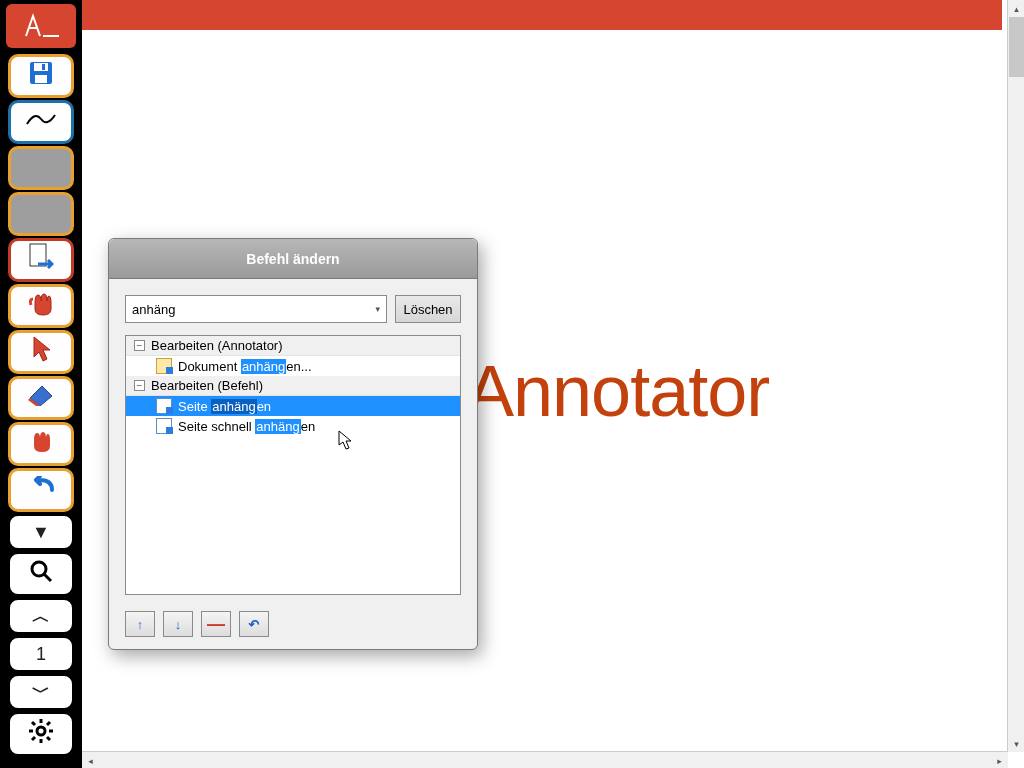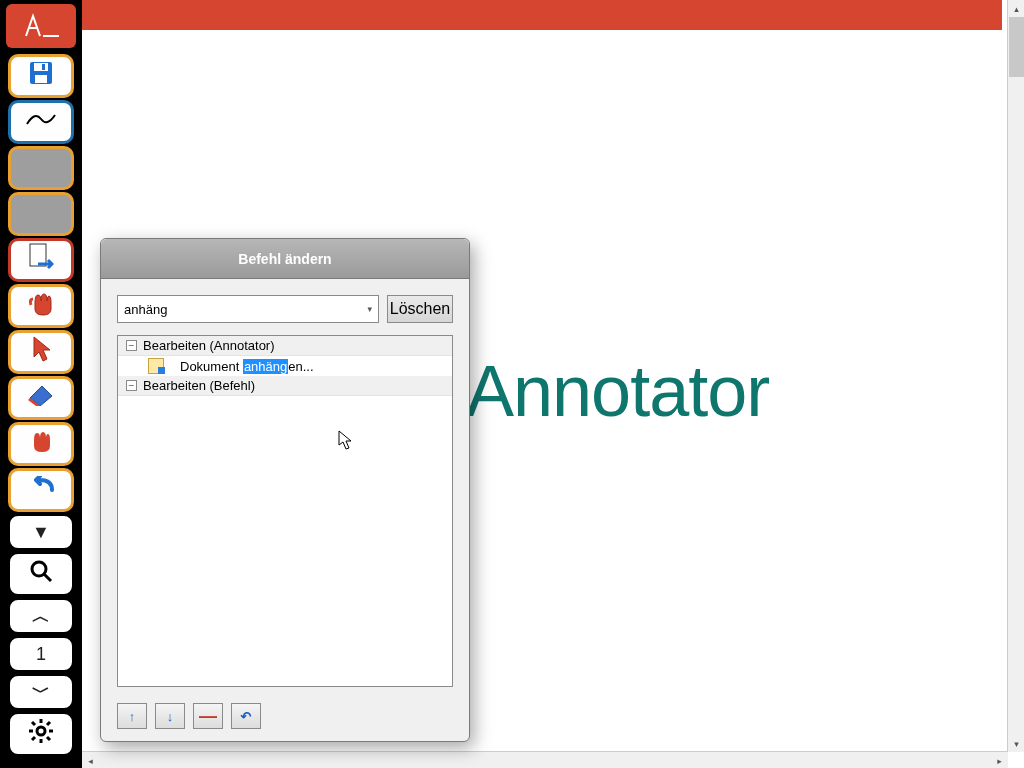--- a/index.html
+++ b/index.html
@@ -65,21 +65,21 @@
   left: 82px; top: 0;
   width: 920px;
   height: 30px;
   background: #d6452f;
 }
 .big-text {
   position: absolute;
   left: 466px; top: 350px;
   font-size: 72px;
   font-weight: 500;
-  color: #0f766e;
+  color: #c2410c;
   letter-spacing: -1px;
   text-align: right;
 }
 
 
 .vscroll {
   position: absolute;
   right: 0; top: 0;
   width: 17px; height: 752px;
   background: #f0f0f0;
@@ -93,23 +93,23 @@
   width: 926px; height: 17px;
   background: #f0f0f0;
   border-top: 1px solid #ccc;
   display:flex; justify-content:space-between;
 }
 .hscroll .arrow { width:17px; height:17px; display:flex;align-items:center;justify-content:center; font-size:9px; color:#555;}
 
 
 .dialog {
   position: absolute;
-  left: 100px; top: 238px;
+  left: 108px; top: 238px;
   width: 370px;
-  height: 504px;
+  height: 412px;
   background: #f0f0f0;
   border: 1px solid #7a7a7a;
   border-radius: 6px;
   box-shadow: 4px 6px 18px rgba(0,0,0,.35);
   display:flex; flex-direction:column;
 }
 .dialog-title {
   height: 40px;
   background: linear-gradient(#b7b7b7,#9a9a9a);
   border-radius: 6px 6px 0 0;
@@ -134,41 +134,41 @@
   position: relative;
 }
 .search-box input {
   border:none; outline:none; width:100%; font-size:13px;
 }
 .search-box .dd { position:absolute; right:6px; font-size:9px; color:#555; cursor:pointer; }
 .clear-btn {
   width: 66px; height:28px;
   background: linear-gradient(#eaeaea,#d6d6d6);
   border:1px solid #8a8a8a;
-  font-size:16px;
+  font-size:13px;
   cursor:pointer;
 }
 
 .tree {
   flex:1;
   background:#fff;
   border:1px solid #8a8a8a;
   overflow:auto;
   font-size: 13px;
 }
 .tree-group {
   background:#f0f0f0;
   padding: 2px 6px 2px 8px;
   display:flex; align-items:center; gap:6px;
   border-bottom:1px solid #e4e4e4;
 }
 .tree-group .tw { width:11px;height:11px;border:1px solid #8a8a8a;background:#fff;font-size:10px;line-height:9px;text-align:center;color:#555;cursor:pointer;}
 .tree-item {
   padding: 2px 6px 2px 30px;
-  display:flex; align-items:center; gap:16px;
+  display:flex; align-items:center; gap:6px;
   cursor: pointer;
 }
 .tree-item .ico { width:16px; height:16px; border:1px solid #5b8ec8; background:#fff; display:inline-block; position:relative;}
 .tree-item .ico::after{content:"";position:absolute;right:-2px;bottom:-1px;width:7px;height:7px;background:#2b7de0;}
 .tree-item .ico.paste { background:#ffe9a8; border-color:#c8a23c;}
 .tree-item.selected { background:#1e90ff; color:#fff; }
 .tree-item .hl { background:#1e90ff; color:#fff; padding:0 1px;}
 .tree-item.selected .hl { background:#0b5fbf; }
 
 .dialog-footer {
@@ -339,20 +339,28 @@
       </div>
       <div class="tree-item">
         <span class="ico paste"></span>
         <span><span>Dokument </span><span class="hl">anhäng</span><span>en...</span></span>
       </div>
 
       <div class="tree-group">
         <span class="tw">−</span>
         <span>Bearbeiten (Befehl)</span>
       </div>
+      <div class="tree-item selected">
+        <span class="ico"></span>
+        <span><span>Seite </span><span class="hl">anhäng</span><span>en</span></span>
+      </div>
+      <div class="tree-item">
+        <span class="ico"></span>
+        <span><span>Seite schnell </span><span class="hl">anhäng</span><span>en</span></span>
+      </div>
     </div>
   </div>
 
   <div class="dialog-footer">
     <div class="ftr-btn">
         <span>↑</span>
       </div>
     <div class="ftr-btn">
         <span>↓</span>
       </div>

